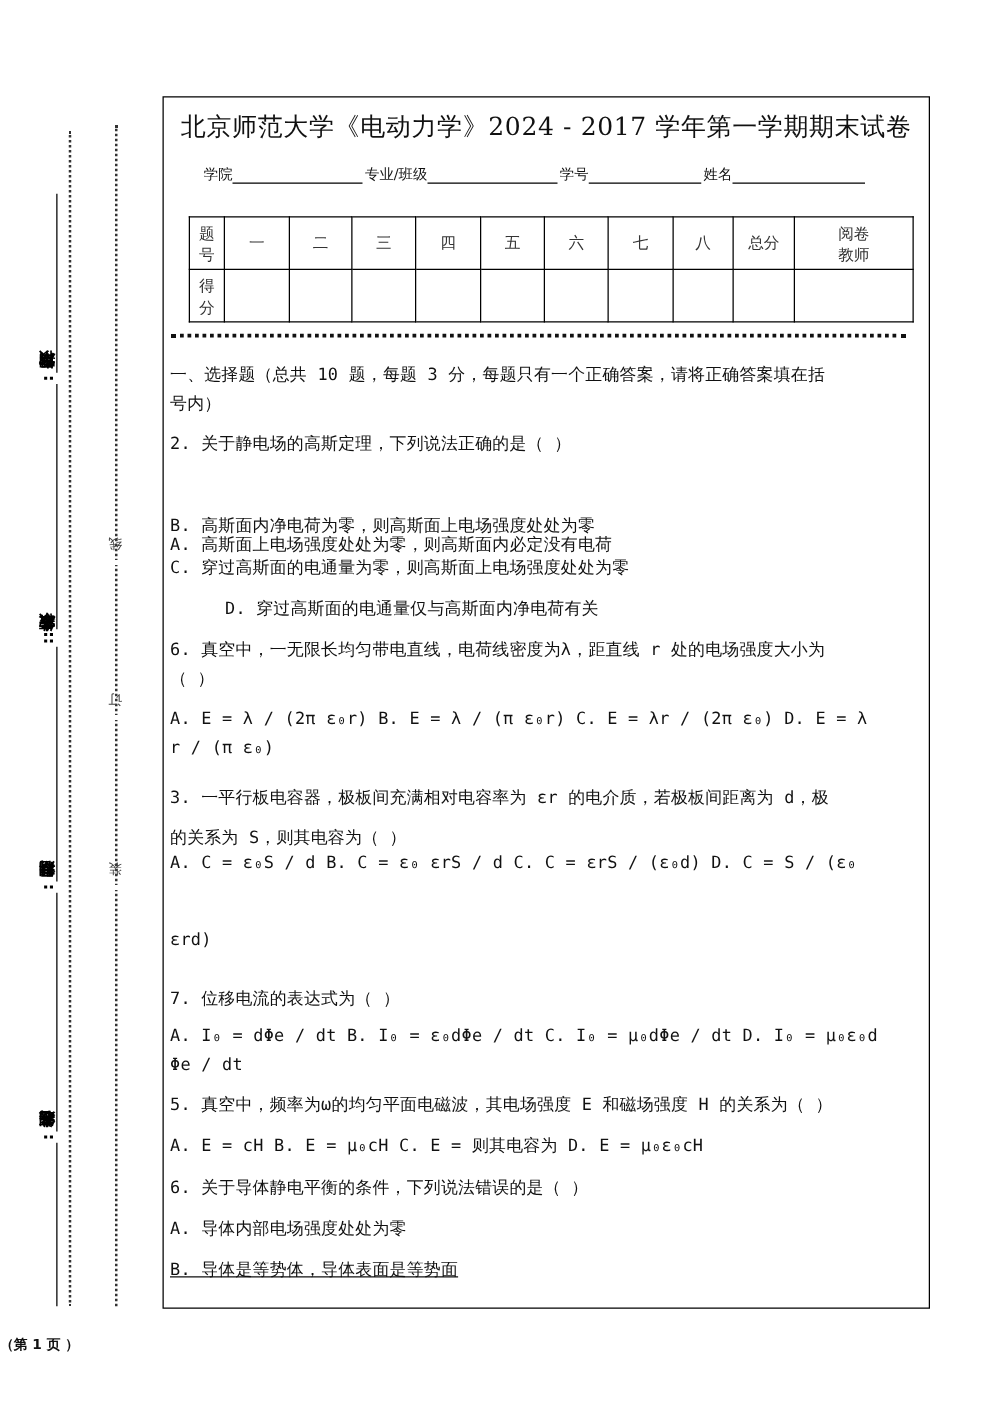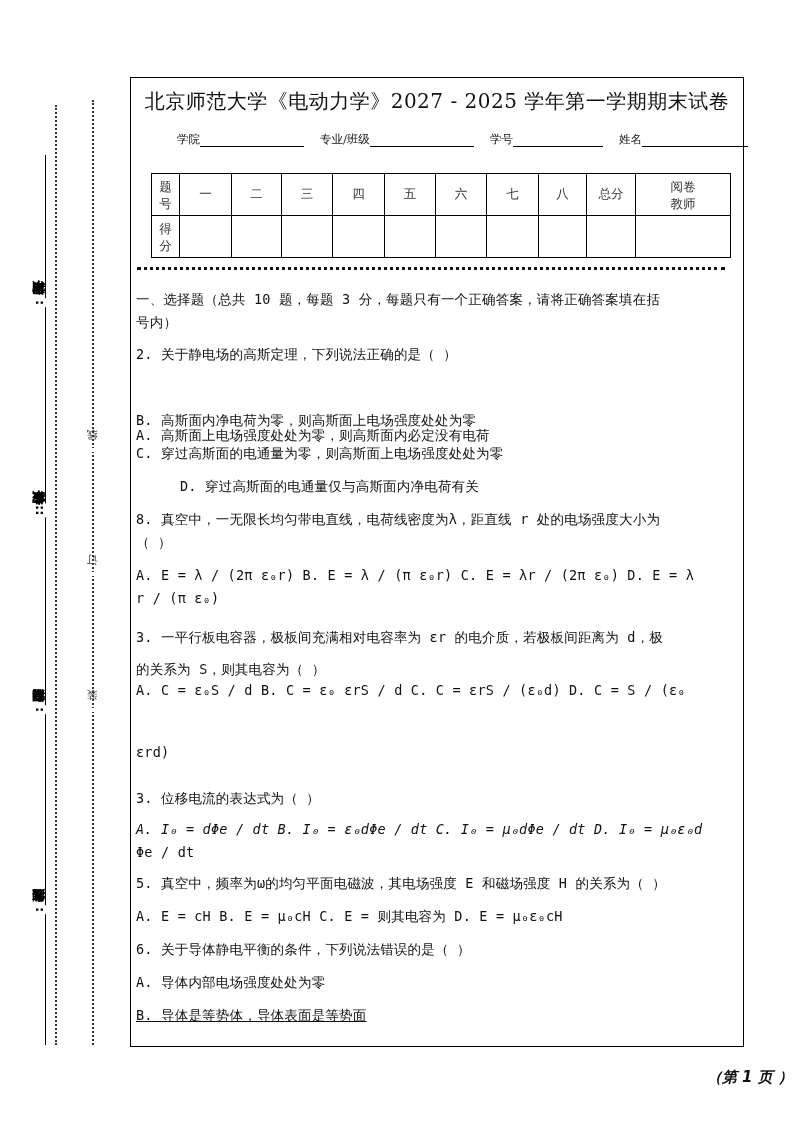--- a/index.html
+++ b/index.html
@@ -12,50 +12,50 @@
                 font-family:"DejaVu Sans", sans-serif; font-weight:bold; font-size:13px; color:#000;
                 background:#fff; padding:2px 0; letter-spacing:0px; }
   .bind-mark { position:absolute; writing-mode:vertical-rl; transform:rotate(180deg);
                font-size:11px; color:#444; background:#fff; padding:2px 0; }
   
   .frame { position:absolute; left:130px; top:77px; width:614px; height:970px;
            border:1.5px solid #000; box-sizing:border-box; }
   .title { position:absolute; left:0; right:0; top:10px; text-align:center;
            font-size:20px; letter-spacing:0.5px; color:#111; white-space:nowrap; }
   .info-row { position:absolute; left:32px; top:54px; font-size:11.5px; display:flex; align-items:flex-end; }
-  .info-row .lbl { white-space:nowrap;margin-left:14px; }
+  .info-row .lbl { white-space:nowrap; }
   .info-row .blank { display:inline-block; border-bottom:1px solid #000; height:13px; margin-right:2px; }
   table.score { position:absolute; left:20px; top:95px; border-collapse:collapse; font-size:12.5px; }
   table.score td { border:1px solid #000; text-align:center; color:#333; padding:0; }
   table.score td.side { width:27px; line-height:17px; font-size:12.5px; }
   .sepdots { position:absolute; left:6px; right:18px; top:189px; border-top:3px dotted #111; }
   .content { position:absolute; left:5px; right:6px; top:206px; font-size:13.5px;
              font-family:"DejaVu Sans Mono", "Liberation Mono", monospace; color:#111; }
   .line { position:absolute; left:0; white-space:nowrap; letter-spacing:0.2px; }
-  .page-no { position:absolute; top:1068px; left:0; right:0; text-align:right;
-             font-family:"DejaVu Sans", sans-serif; font-weight:bold; font-size:15px;font-style:italic; }
+  .page-no { position:absolute; top:1068px; left:0; right:0; text-align:left;
+             font-family:"DejaVu Sans", sans-serif; font-weight:bold; font-size:11px; }
 </style>
 </head>
 <body>
 
 <div class="vline" style="left:45px; top:155px; height:890px;"></div>
 <div class="vdot" style="left:55px; top:105px; height:940px;"></div>
 <div class="vdot" style="left:92px; top:100px; height:945px;"></div>
 
 <div class="side-label" style="left:30px; top:298px;">审核日期:</div>
 <div class="side-label" style="left:30px; top:503px;">审核人签名::</div>
 <div class="side-label" style="left:30px; top:705px;">制卷日期:</div>
 <div class="side-label" style="left:30px; top:905px;">制卷人签名:</div>
 
 <div class="bind-mark" style="left:86px; top:448px;">线</div>
 <div class="bind-mark" style="left:86px; top:572px;">订</div>
 <div class="bind-mark" style="left:86px; top:708px;">装</div>
 
 <div class="frame">
-  <div class="title">北京师范大学《电动力学》2027 - 2025  学年第一学期期末试卷</div>
+  <div class="title">北京师范大学《电动力学》2024 - 2017  学年第一学期期末试卷</div>
 
   <div class="info-row">
     <span class="lbl">学院</span>
     <span class="blank" style="width:104px;"></span>
     <span class="lbl">专业/班级</span>
     <span class="blank" style="width:104px;"></span>
     <span class="lbl">学号</span>
     <span class="blank" style="width:90px;"></span>
     <span class="lbl">姓名</span>
     <span class="blank" style="width:106px;"></span>
@@ -97,32 +97,32 @@
   <div class="content">
     <div class="line" style="top:7px;">一、选择题（总共 10 题，每题 3 分，每题只有一个正确答案，请将正确答案填在括</div>
     <div class="line" style="top:30px;">号内）</div>
 
     <div class="line" style="top:62px;">2. 关于静电场的高斯定理，下列说法正确的是（  ）</div>
     <div class="line" style="top:95px;margin-top:48px;">A. 高斯面上电场强度处处为零，则高斯面内必定没有电荷</div>
     <div class="line" style="top:128px;">B. 高斯面内净电荷为零，则高斯面上电场强度处处为零</div>
     <div class="line" style="top:161px;">C. 穿过高斯面的电通量为零，则高斯面上电场强度处处为零</div>
     <div class="line" style="top:194px;padding-left:44px;">D. 穿过高斯面的电通量仅与高斯面内净电荷有关</div>
 
-    <div class="line" style="top:227px;">8. 真空中，一无限长均匀带电直线，电荷线密度为λ，距直线 r 处的电场强度大小为</div>
+    <div class="line" style="top:227px;">6. 真空中，一无限长均匀带电直线，电荷线密度为λ，距直线 r 处的电场强度大小为</div>
     <div class="line" style="top:250px;">（  ）</div>
     <div class="line" style="top:283px;">A. E = λ / (2π ε₀r)  B. E = λ / (π ε₀r)  C. E = λr / (2π ε₀)  D. E = λ</div>
     <div class="line" style="top:306px;">r / (π ε₀)</div>
 
     <div class="line" style="top:345px;">3. 一平行板电容器，极板间充满相对电容率为 εr 的电介质，若极板间距离为 d，极</div>
     <div class="line" style="top:377px;">的关系为 S，则其电容为（  ）</div>
     <div class="line" style="top:398px;">A. C = ε₀S / d  B. C = ε₀ εrS / d  C. C = εrS / (ε₀d)   D. C = S / (ε₀</div>
     <div class="line" style="top:460px;">εrd)</div>
 
-    <div class="line" style="top:506px;">3. 位移电流的表达式为（  ）</div>
-    <div class="line" style="top:537px;font-style:italic;">A. I₀ = dΦe / dt  B. I₀ = ε₀dΦe / dt  C. I₀ = μ₀dΦe / dt  D. I₀ = μ₀ε₀d</div>
+    <div class="line" style="top:506px;">7. 位移电流的表达式为（  ）</div>
+    <div class="line" style="top:537px;">A. I₀ = dΦe / dt  B. I₀ = ε₀dΦe / dt  C. I₀ = μ₀dΦe / dt  D. I₀ = μ₀ε₀d</div>
     <div class="line" style="top:560px;">Φe / dt</div>
 
     <div class="line" style="top:591px;">5. 真空中，频率为ω的均匀平面电磁波，其电场强度 E 和磁场强度 H 的关系为（  ）</div>
     <div class="line" style="top:624px;">A. E = cH  B. E = μ₀cH  C. E = 则其电容为  D. E = μ₀ε₀cH</div>
 
     <div class="line" style="top:657px;">6. 关于导体静电平衡的条件，下列说法错误的是（  ）</div>
     <div class="line" style="top:690px;">A. 导体内部电场强度处处为零</div>
     <div class="line" style="top:723px;text-decoration:underline;">B. 导体是等势体，导体表面是等势面</div>
   </div>
 </div>

